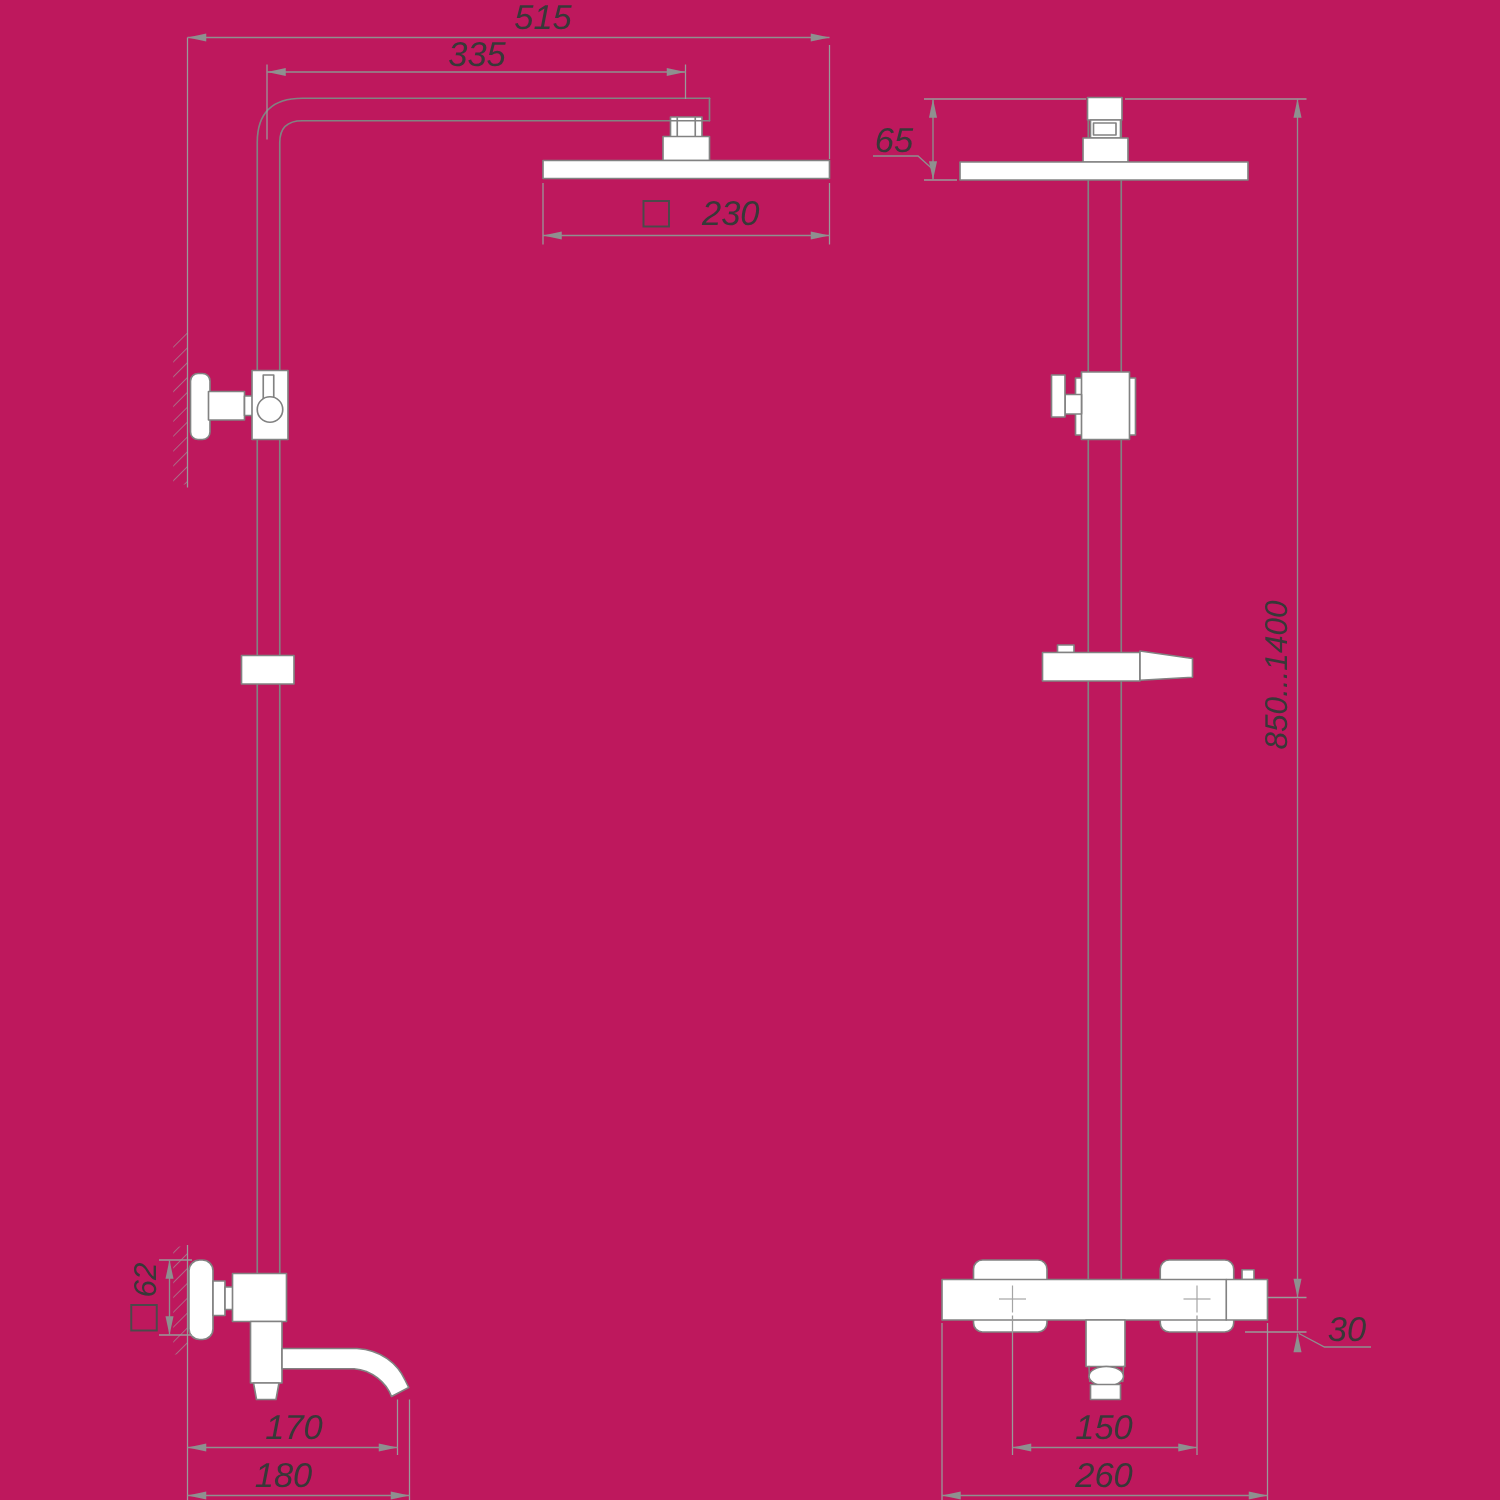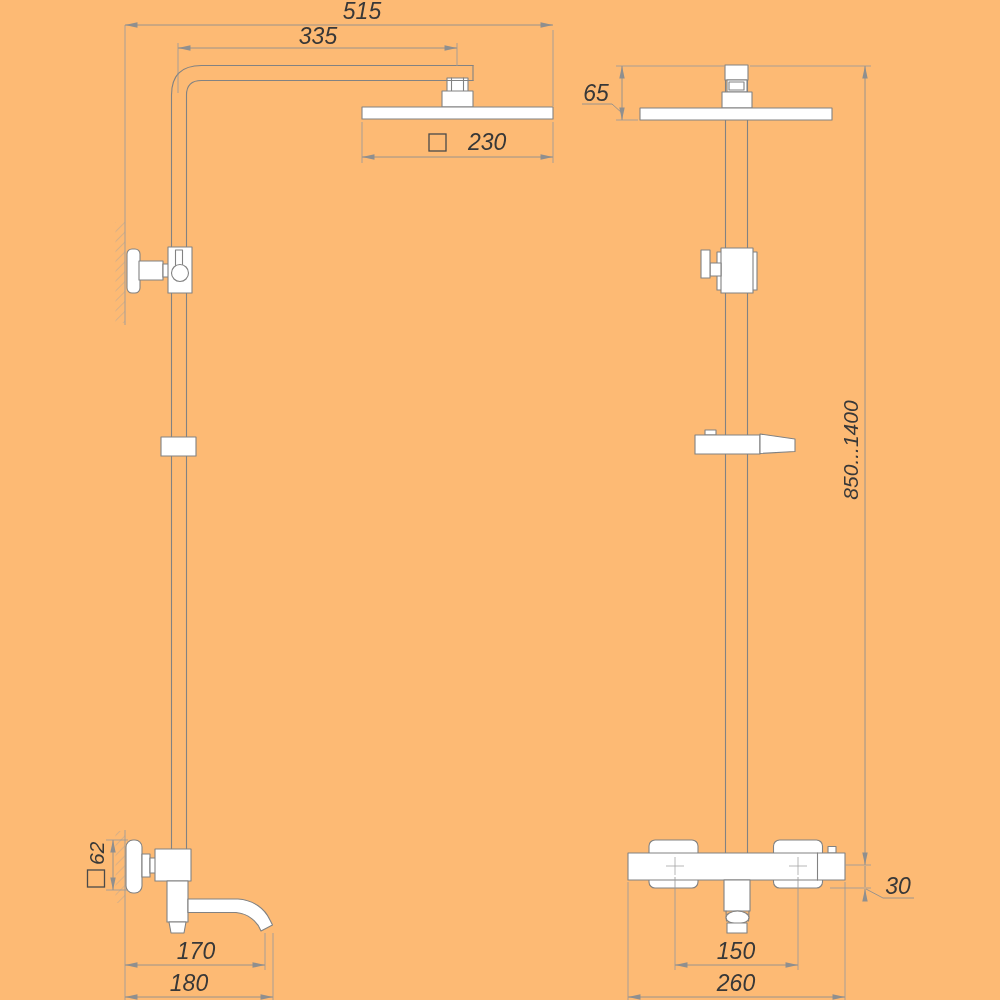--- a/index.html
+++ b/index.html
@@ -1,16 +1,16 @@
 <!DOCTYPE html>
 <html><head>
 <meta charset="utf-8">
 <style>
   html,body{margin:0;padding:0;background:#ffffff;}
-  .stage{position:relative;width:1000px;height:1000px;background:#fdba74;overflow:hidden;
+  .stage{position:relative;width:1000px;height:1000px;background:#be185d;overflow:hidden;
          font-family:"Liberation Sans",sans-serif;}
   svg{display:block;}
   .obj{fill:none;stroke:#828282;stroke-width:1.1;stroke-linejoin:round;stroke-linecap:round;}
   .objf{fill:#ffffff;stroke:#828282;stroke-width:1.1;stroke-linejoin:round;}
   .dim{fill:none;stroke:#8f8f8f;stroke-width:0.9;}
   .ext{fill:none;stroke:#9a9a9a;stroke-width:0.85;}
   .cross{fill:none;stroke:#a5a5a5;stroke-width:0.8;}
   .sq{fill:none;stroke:#4a4a4a;stroke-width:1.3;}
   text.dimtxt{fill:#383838;font-family:"Liberation Sans",sans-serif;
               font-style:italic;font-size:23px;}

